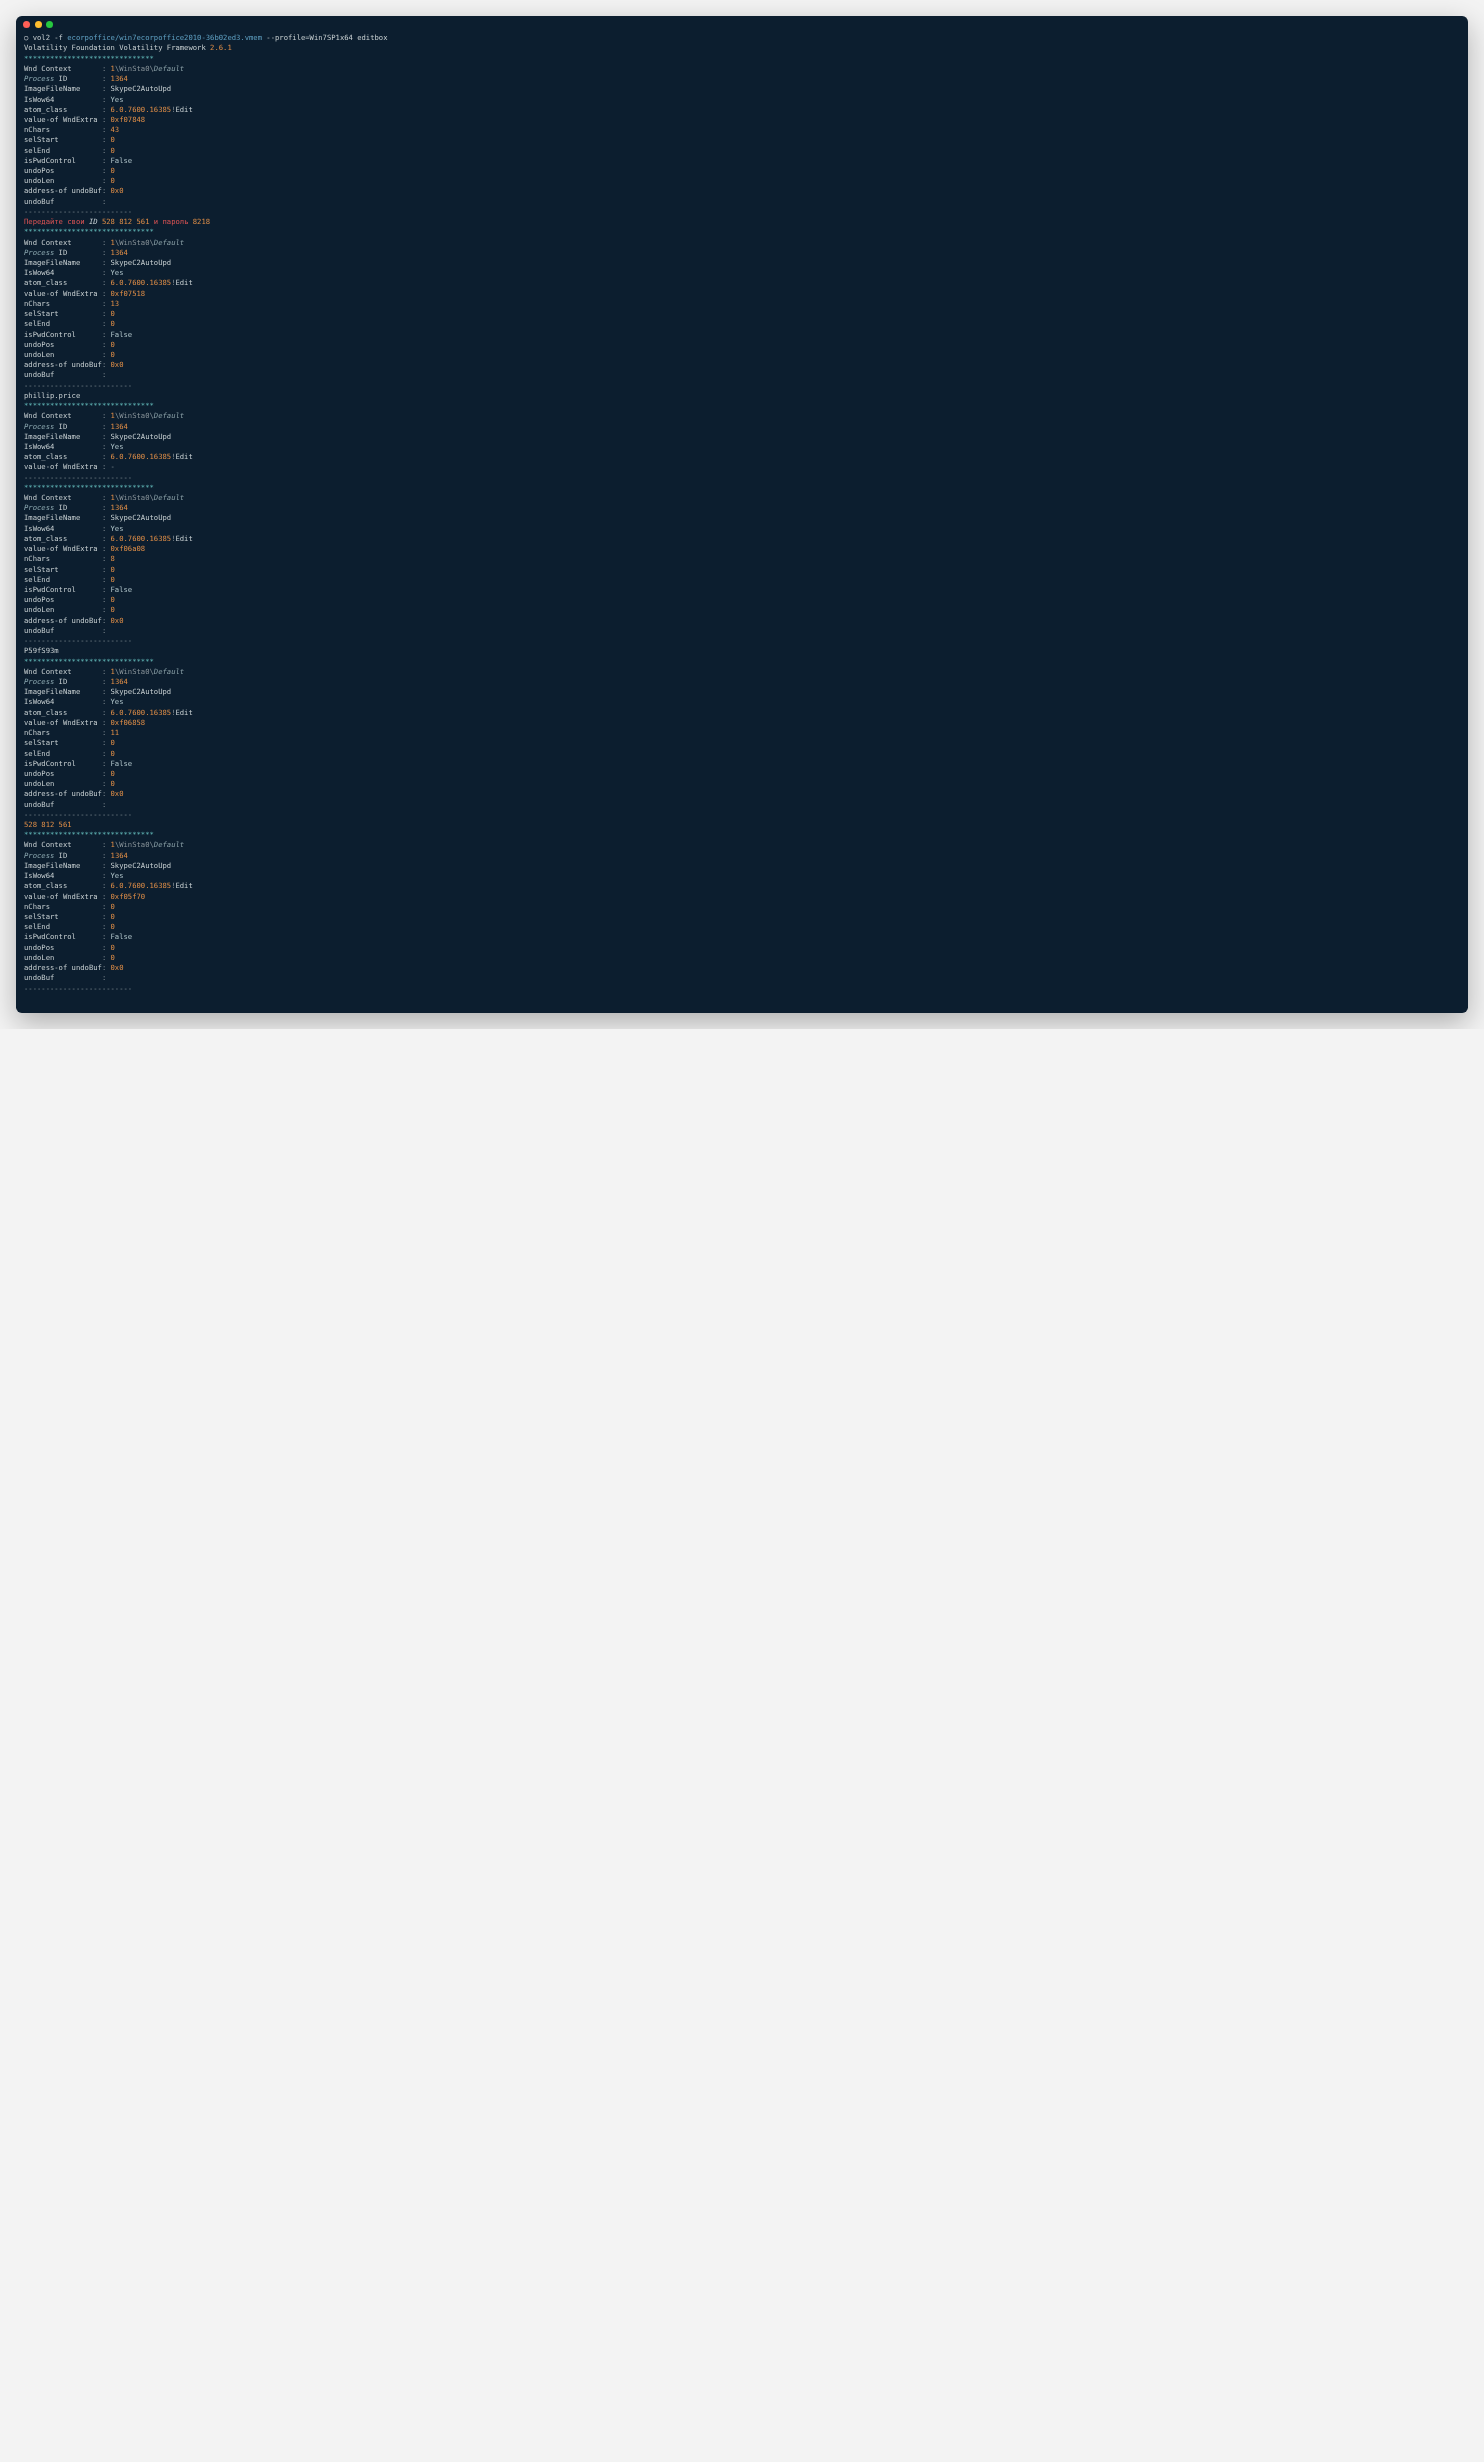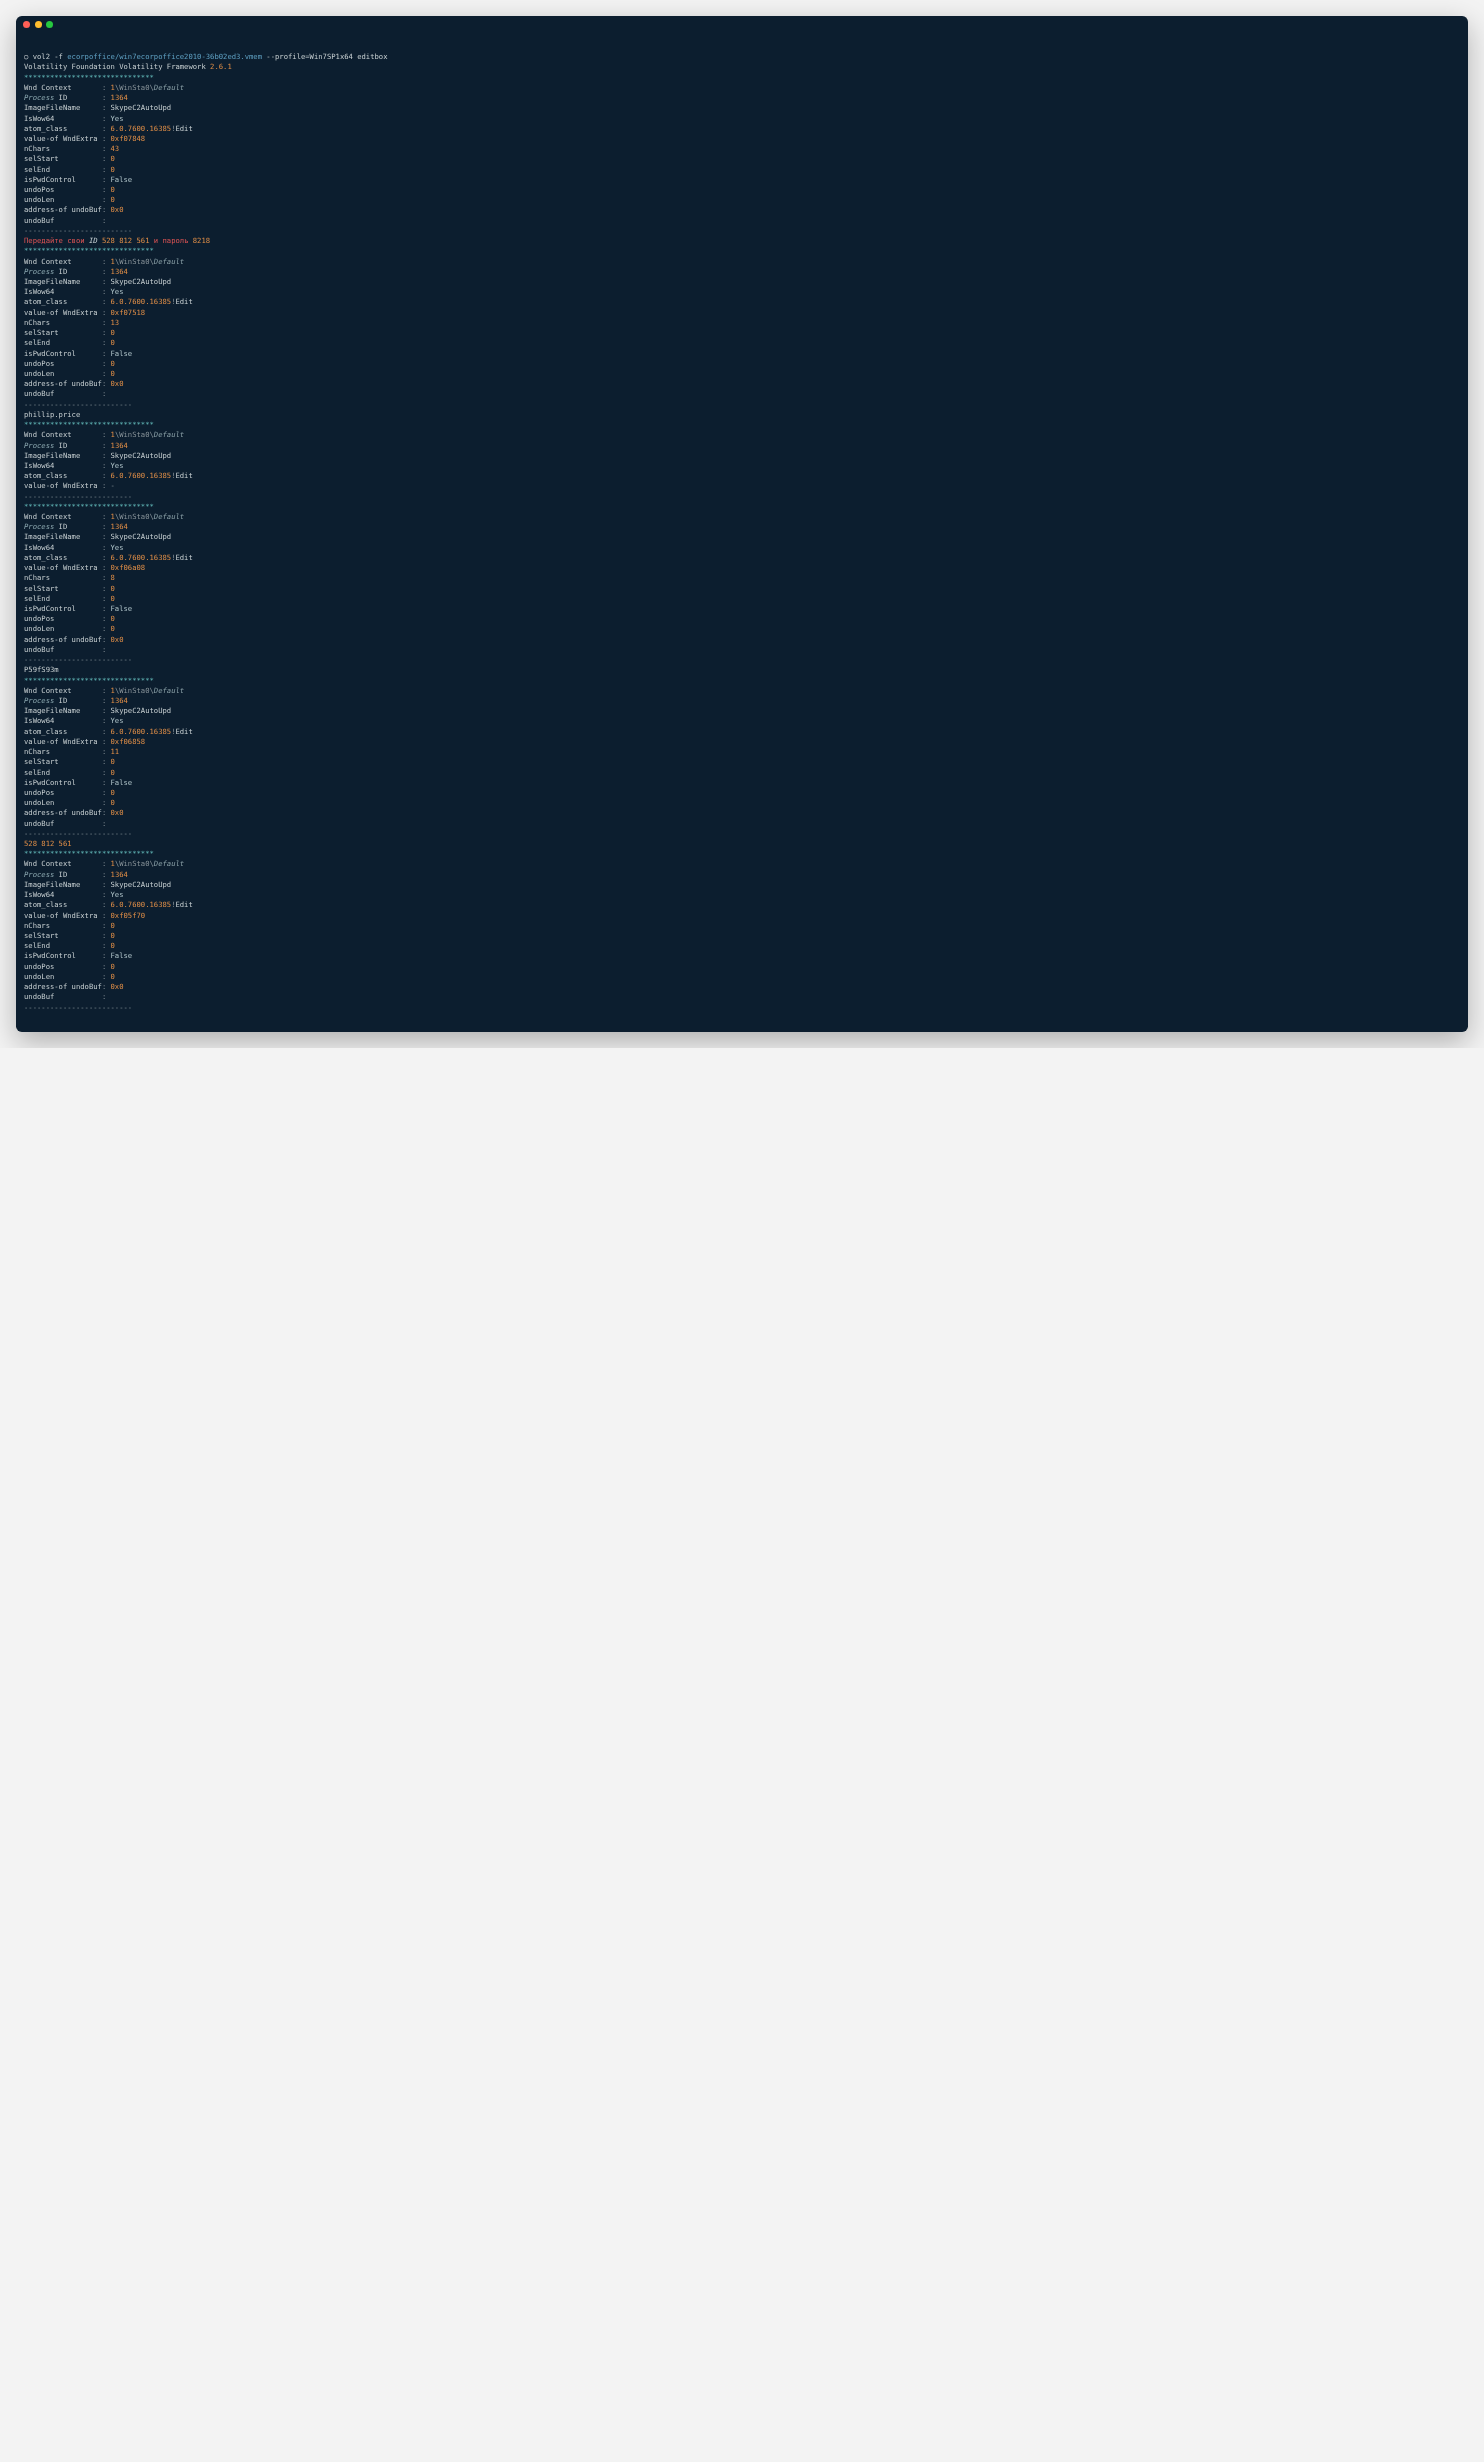--- a/index.html
+++ b/index.html
@@ -25,21 +25,20 @@
   }
   .dot { width: 7px; height: 7px; border-radius: 50%; }
   .dot.r { background:#ff5f56; }
   .dot.y { background:#ffbd2e; }
   .dot.g { background:#27c93f; }
   pre {
     color:#cfd9dc;
     padding: 1.2px 8px 9.3px 8px;
     white-space: pre;
     overflow-x: auto;
-    margin-top: 19px;
   }
   .c-prompt { color:#d5d9dc; }
   .c-num    { color:#e08e47; }
   .c-bool   { color:#b0c4c9; }
   .c-key    { color:#c8d0d2; }
   .c-punc   { color:#889399; }
   .c-path   { color:#5fa0c2; }
   .c-red    { color:#e05454; }
   .c-cyan   { color:#5fb3b3; font-style: italic; }
   .c-ital   { color:#8aa6ae; font-style: italic; }

